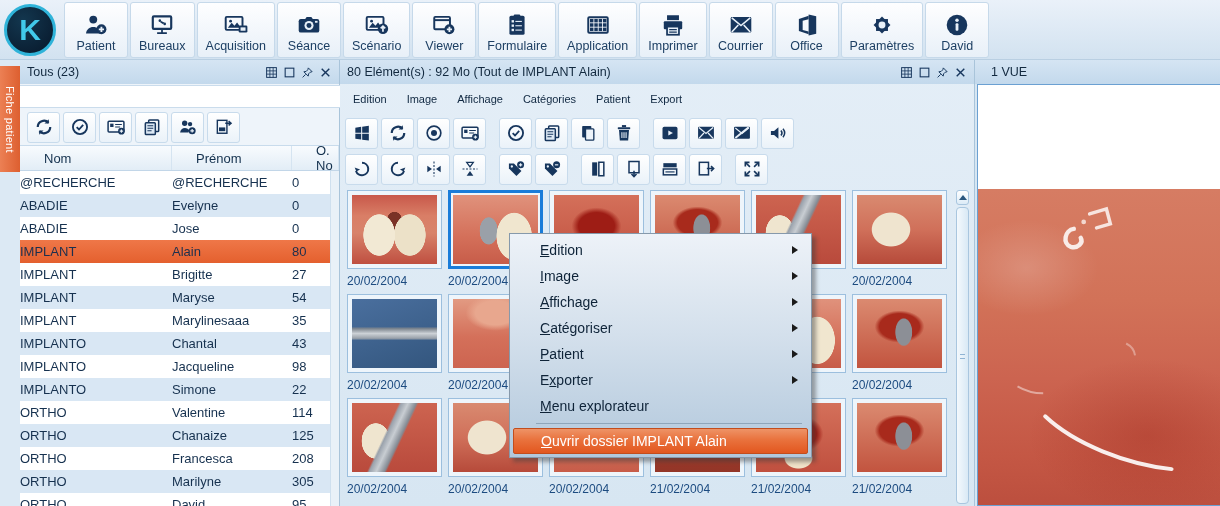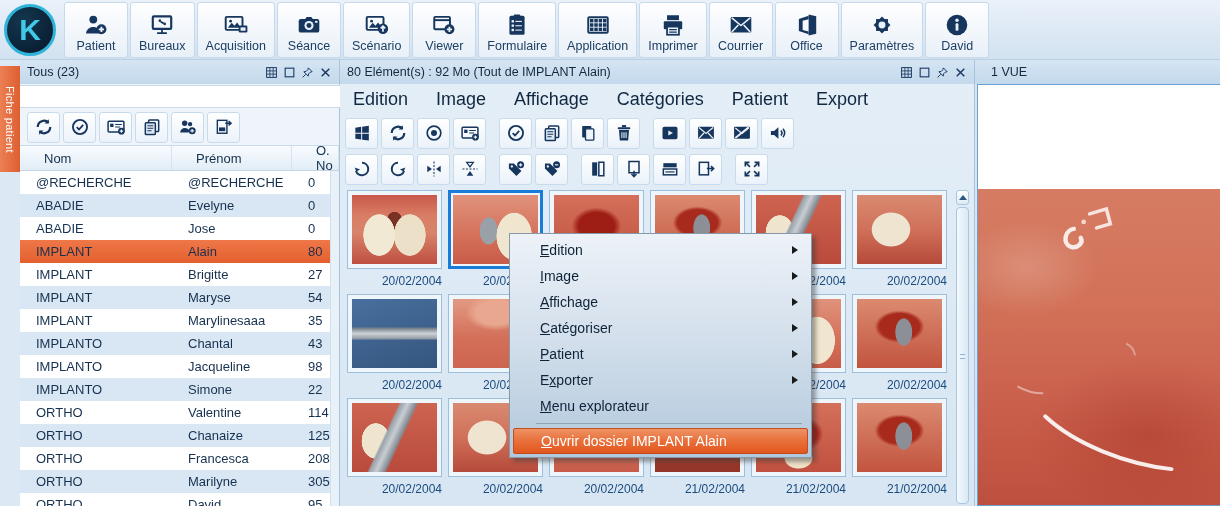--- a/index.html
+++ b/index.html
@@ -50,37 +50,37 @@
   .sbtn.gap{margin-left:10px}
   .thead{position:absolute;left:0;top:85px;right:0;height:26px;display:flex;
     background:linear-gradient(180deg,#f8fbfe,#e2edf6);border-top:1px solid #c8dbec;border-bottom:1px solid #c2d6e8;
     font-size:13px;color:#13304d;align-items:stretch;box-sizing:border-box}
   .thead span{padding-left:24px;box-sizing:border-box;border-right:1px solid #d5e4f1;display:flex;align-items:center}
   .col1{width:152px;flex:0 0 auto}.col2{width:120px;flex:0 0 auto}.col3{flex:1}
   .rows{position:absolute;left:0;top:111px;right:0;bottom:0;overflow:hidden}
   .prow{display:flex;height:23px;align-items:center;font-size:13px;color:#16314f;background:#fff}
   .prow.alt{background:#d9e7f4}
   .prow.sel{background:linear-gradient(180deg,#ef7748,#e4602e);color:#1c2f4e}
-  .prow span{padding-left:16px;box-sizing:border-box;white-space:nowrap;overflow:hidden}
+  .prow span{padding-left:0;box-sizing:border-box;white-space:nowrap;overflow:hidden}
   .lscroll{position:absolute;right:0;top:111px;bottom:0;width:8px;background:#e9f1f8;border-left:1px solid #cfe0ef}
 
   
   .menubar{position:absolute;left:0;top:24px;right:0;height:30px;display:flex;align-items:center;
-    gap:28px;padding-left:13px;font-size:18px;color:#0f2740}
+    gap:20px;padding-left:13px;font-size:11px;color:#0f2740}
   .mitem{white-space:nowrap}
   .gtb{position:absolute;left:0;right:0;display:flex;align-items:center;gap:3px;padding-left:5px}
   #gallery-toolbar-1{top:56px;height:34px}
   #gallery-toolbar-2{top:92px;height:34px}
   .thumbs{position:absolute;left:1px;top:130px;right:20px;bottom:0;display:flex;flex-wrap:wrap;
     padding-left:6px;box-sizing:border-box;align-content:flex-start;overflow:hidden}
   .cell{width:95px;margin-right:6px;margin-bottom:3px;flex:0 0 auto}
   .thumb{width:85px;height:69px;border:1px solid #9cbfde;background:#eef5fb;padding:4px}
   .thumb.sel{border:3px solid #1a7cd9;padding:2px}
   .photo{width:100%;height:100%}
-  .date{text-align:right;font-size:12px;color:#1c4b80;height:20px;line-height:20px;margin-top:2px}
+  .date{text-align:left;font-size:12px;color:#1c4b80;height:20px;line-height:20px;margin-top:2px}
 
   .v-teeth-front{background:radial-gradient(26px 34px at 32% 58%,#f2e9d4 0 60%,rgba(0,0,0,0) 62%),radial-gradient(26px 34px at 68% 58%,#ece1c8 0 60%,rgba(0,0,0,0) 62%),radial-gradient(14px 20px at 50% 42%,#7a3226 0 60%,rgba(0,0,0,0) 62%),linear-gradient(180deg,#c8584a 0%,#d97e66 30%,#d8836b 55%,#bf4f40 100%)}
   .v-gum-implant{background:radial-gradient(30px 40px at 72% 60%,#f0e6cf 0 58%,rgba(0,0,0,0) 60%),radial-gradient(16px 24px at 42% 52%,#9aa0a8 0 55%,rgba(0,0,0,0) 58%),linear-gradient(180deg,#e0927c,#d4705a 60%,#c75c49)}
   .v-surgery-open{background:radial-gradient(40px 30px at 50% 45%,#9e1d15 0 45%,rgba(158,29,21,0) 62%),radial-gradient(24px 18px at 50% 80%,#f0e2c8 0 55%,rgba(0,0,0,0) 60%),linear-gradient(180deg,#d4705a,#c0503f)}
   .v-surgery-tool{background:radial-gradient(16px 26px at 55% 48%,#8c8f96 0 50%,rgba(0,0,0,0) 55%),radial-gradient(40px 26px at 50% 40%,#a82a1c 0 50%,rgba(0,0,0,0) 62%),linear-gradient(180deg,#db8a70,#c2543f)}
   .v-implant-drill{background:linear-gradient(115deg,rgba(0,0,0,0) 40%,#9aa2ac 42%,#c8cdd2 48%,#848b94 55%,rgba(0,0,0,0) 57%),radial-gradient(24px 30px at 28% 55%,#efe5cf 0 58%,rgba(0,0,0,0) 60%),linear-gradient(180deg,#cd6450,#b94a3c)}
   .v-teeth-side{background:radial-gradient(34px 30px at 40% 50%,#efe4cf 0 55%,rgba(0,0,0,0) 58%),linear-gradient(180deg,#d98a70 0%,#d0705a 50%,#b64a3a 100%)}
   .v-implant-screw{background:linear-gradient(0deg,rgba(0,0,0,0) 40%,#99a1aa 43%,#ccd1d6 50%,#7e868f 57%,rgba(0,0,0,0) 60%),linear-gradient(160deg,#4a6f9e,#33567e)}
   .v-gum-close{background:radial-gradient(50px 30px at 50% 20%,#e8a78e 0 40%,rgba(0,0,0,0) 60%),linear-gradient(180deg,#e29a82,#d4705a 55%,#cd6450)}
   .v-gum-wide{background:radial-gradient(30px 18px at 50% 60%,#b8452f 0 50%,rgba(0,0,0,0) 60%),linear-gradient(180deg,#dd8f75,#c75c49)}

